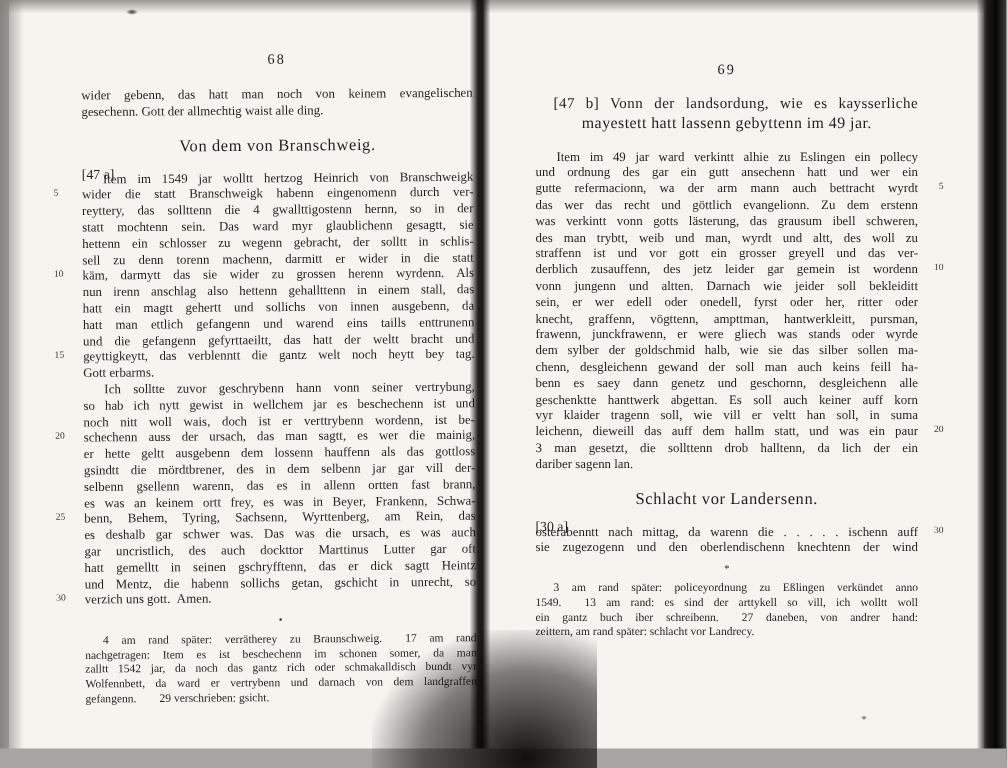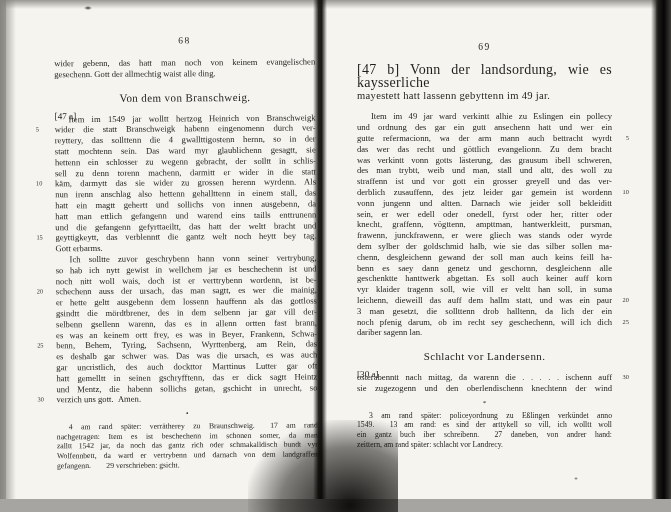--- a/index.html
+++ b/index.html
@@ -14,22 +14,22 @@
   .para{margin:0;}
   .line{position:relative;font-size:8.6px;line-height:10.8px;height:10.8px;
         text-align:justify;text-align-last:justify;white-space:normal;overflow:visible;}
   .line.first{text-indent:14px;}
   .line.last{text-align-last:left;}
   .mnum{position:absolute;top:2px;font-size:6.4px;line-height:6.4px;color:#3a3834;}
   .mnum.l{left:-19px;} .mnum.r{right:-17px;}
   .heading-block{margin:12px 0 9px;}
   .h-center{position:relative;text-align:center;font-size:11px;line-height:13px;letter-spacing:.4px;}
   .h-center .h-label{position:absolute;left:0;top:18px;font-size:9.2px;letter-spacing:0;}
-  .h-just{font-size:14px;line-height:12.8px;text-align:justify;text-align-last:justify;letter-spacing:.3px;}
-  .h-cline{font-size:10.6px;line-height:12.8px;letter-spacing:.3px;}
+  .h-just{font-size:10px;line-height:12.8px;text-align:justify;text-align-last:justify;letter-spacing:.3px;margin-left:12px;}
+  .h-cline{font-size:10.6px;line-height:12.8px;text-align:center;letter-spacing:.3px;}
   .sep{margin:5px 0 4px;text-align:center;font-size:7px;line-height:8px;color:#2a2826;}
   .footnotes{margin-top:1px;}
   .fline{font-size:7.7px;line-height:9.7px;height:9.7px;text-align:justify;text-align-last:justify;}
   .fline.first{text-indent:12px;}
   .fline.last{text-align-last:left;}
   
   .gutter-shadow{position:absolute;left:313px;top:0;width:14px;height:512px;z-index:5;
     background:linear-gradient(to right,rgba(30,28,25,0),rgba(18,16,14,.92) 40%,rgba(18,16,14,.96) 62%,rgba(70,68,64,0));}
   .right-edge-shadow{position:absolute;left:651px;top:0;width:20px;height:512px;z-index:6;
     background:linear-gradient(to right,rgba(0,0,0,0),#1c1b19 35%,#050505 65%,#3d3c39);}
@@ -109,37 +109,36 @@
       <div class="pagenum">69</div>
       <div class="page-body">
           <div class="heading-block">
             <div class="h-just"><span>[47 b]</span> <span>Vonn der landsordung, wie es kaysserliche</span></div>
             <div class="h-cline">mayestett hatt lassenn gebyttenn im 49 jar.</div>
           </div>
           <div class="para">
             <div class="line first">Item im 49 jar ward verkintt alhie zu Eslingen ein pollecy</div>
             <div class="line">und ordnung des gar ein gutt ansechenn hatt und wer ein</div>
             <div class="line">gutte refermacionn, wa der arm mann auch bettracht wyrdt<span class="mnum r">5</span></div>
-            <div class="line">das wer das recht und göttlich evangelionn.  Zu dem bracht</div>
+            <div class="line">das wer das recht und göttlich evangelionn.  Zu dem erstenn</div>
             <div class="line">was verkintt vonn gotts lästerung, das grausum ibell schweren,</div>
-            <div class="line">des man trybtt, weib und man, stall und altt, des woll zu</div>
+            <div class="line">des man trybtt, weib und man, wyrdt und altt, des woll zu</div>
             <div class="line">straffenn ist und vor gott ein grosser greyell und das ver-</div>
             <div class="line">derblich zusauffenn, des jetz leider gar gemein ist wordenn<span class="mnum r">10</span></div>
             <div class="line">vonn jungenn und altten.  Darnach wie jeider soll bekleiditt</div>
             <div class="line">sein, er wer edell oder onedell, fyrst oder her, ritter oder</div>
             <div class="line">knecht, graffenn, vögttenn, ampttman, hantwerkleitt, pursman,</div>
             <div class="line">frawenn, junckfrawenn, er were gliech was stands oder wyrde</div>
             <div class="line">dem sylber der goldschmid halb, wie sie das silber sollen ma-</div>
             <div class="line">chenn, desgleichenn gewand der soll man auch keins feill ha-</div>
             <div class="line">benn es saey dann genetz und geschornn, desgleichenn alle</div>
             <div class="line">geschenktte hanttwerk abgettan.  Es soll auch keiner auff korn</div>
             <div class="line">vyr klaider tragenn soll, wie vill er veltt han soll, in suma</div>
             <div class="line">leichenn, dieweill das auff dem hallm statt, und was ein paur<span class="mnum r">20</span></div>
             <div class="line">3 man gesetzt, die sollttenn drob halltenn, da lich der ein</div>
-            <div class="line">noch pfenig darum, ob im recht sey geschechenn, will ich dich<span class="mnum r">25</span></div>
             <div class="line last">dariber sagenn lan.</div>
           </div>
           <div class="heading-block">
             <div class="h-center"><span class="h-label">[30 a]</span><span>Schlacht vor Landersenn.</span></div>
           </div>
           <div class="para">
             <div class="line">osterabenntt nach mittag, da warenn die . . . . . ischenn auff<span class="mnum r">30</span></div>
             <div class="line">sie zugezogenn und den oberlendischenn knechtenn der wind</div>
           </div>
           <div class="sep">*</div>

